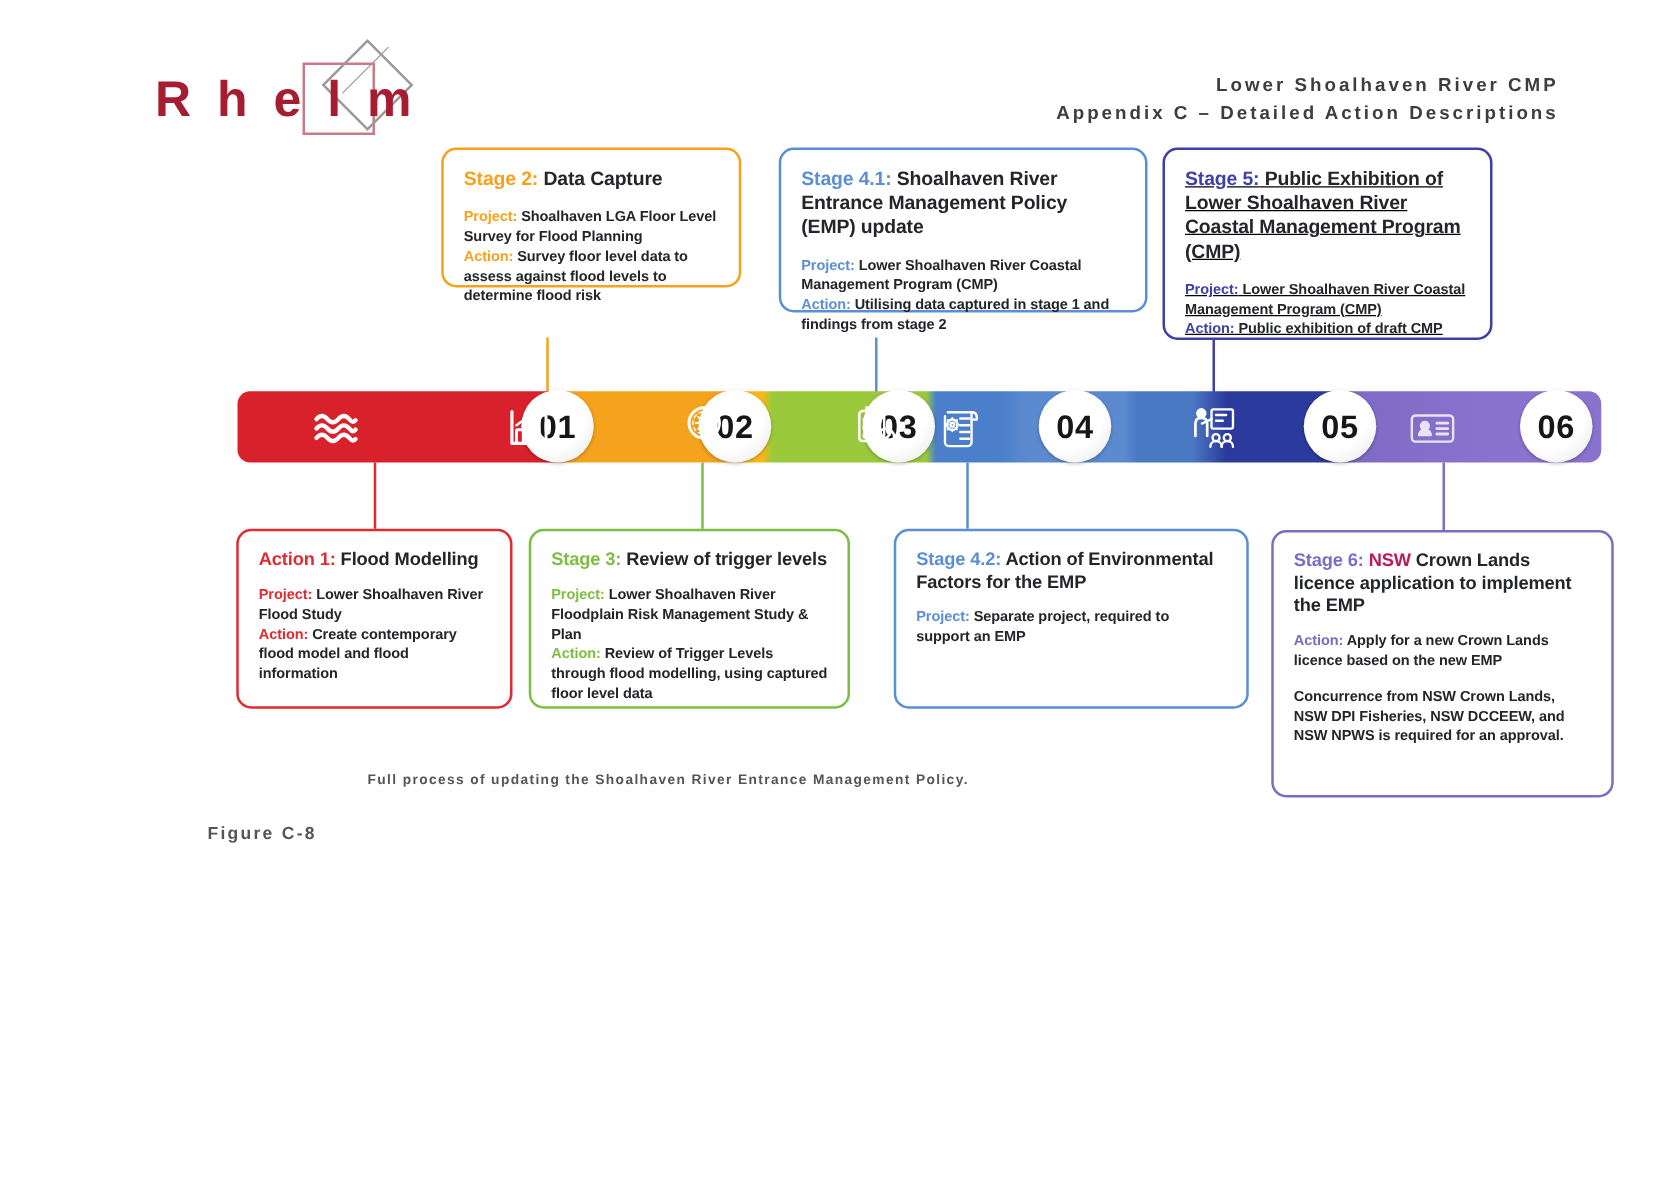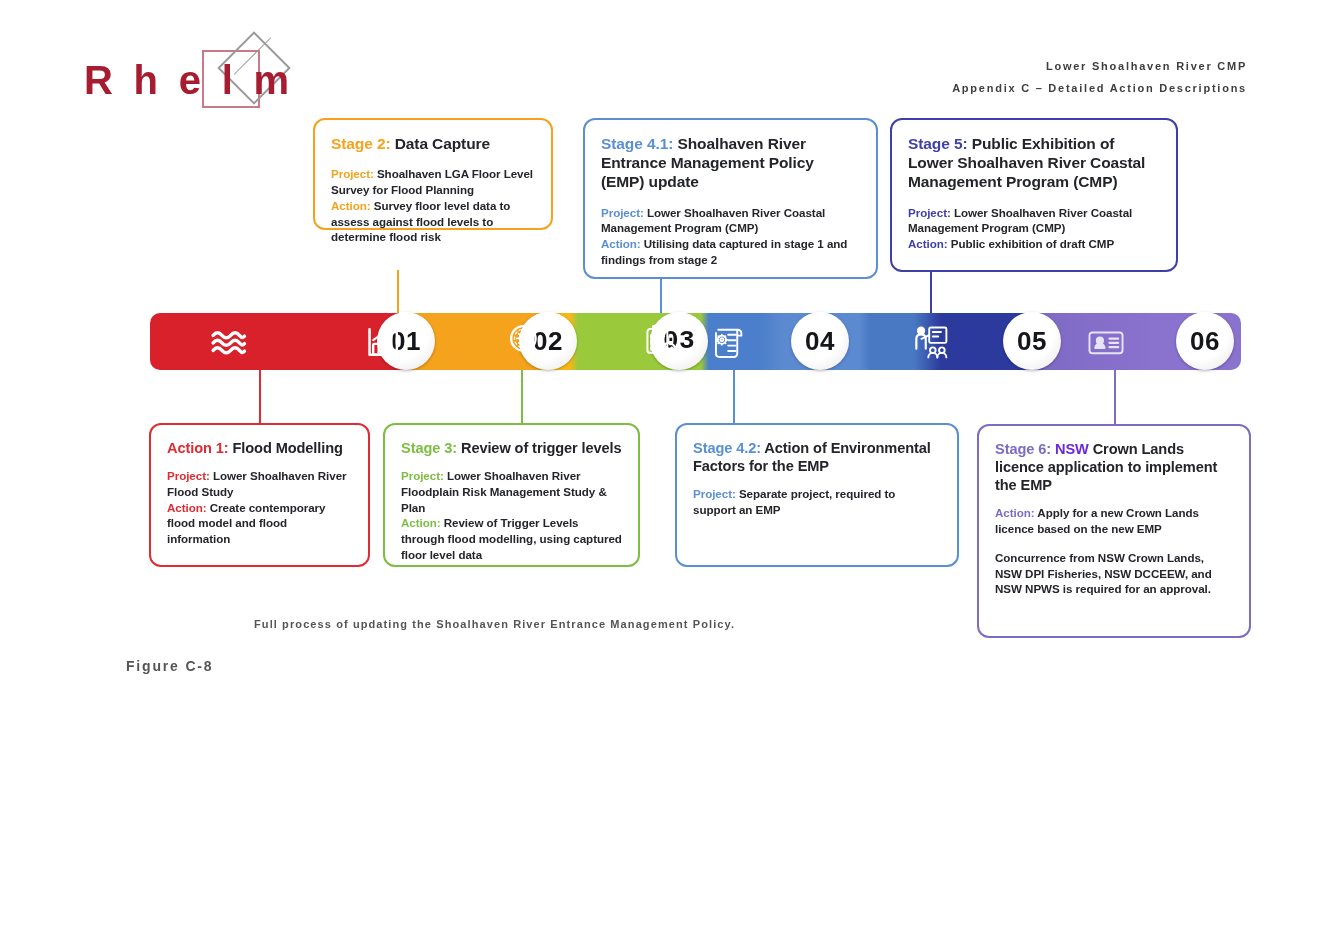--- a/index.html
+++ b/index.html
@@ -2,38 +2,38 @@
 <html><head>
 <meta charset="utf-8">
 <style>
   html,body{margin:0;padding:0;}
   body{
     width:1333px;height:942px;background:#ffffff;
     font-family:"Liberation Sans",sans-serif;
     position:relative;overflow:hidden;
     -webkit-font-smoothing:antialiased;
   }
-  .page{position:absolute;inset:0;}
+  .page{position:absolute;inset:0;margin-left:40px;}
 
   
   .logo{position:absolute;left:84px;top:52px;width:260px;height:60px;}
   .logo-text{
     position:absolute;left:0;top:8px;
     font-size:40px;font-weight:700;letter-spacing:.12em;
     color:#A61C30;line-height:1;white-space:nowrap;
   }
   .logo-sq{position:absolute;left:118px;top:-2px;width:58px;height:58px;
     border:2px solid #C97A86;box-sizing:border-box;}
   .logo-dia{position:absolute;left:144px;top:-10px;width:52px;height:52px;
     border:2px solid #9a9a9a;box-sizing:border-box;transform:rotate(45deg);}
   .logo-dia-line{position:absolute;left:150px;top:22px;width:52px;height:1px;
     background:#9a9a9a;transform:rotate(-45deg);transform-origin:left center;}
 
   .hdr{position:absolute;right:86px;text-align:right;
-    color:#3d3d3d;font-size:11px;font-weight:700;letter-spacing:.16em;}
+    color:#3d3d3d;font-size:15px;font-weight:700;letter-spacing:.16em;}
   .hdr1{top:60px;right:86px;}
   .hdr2{top:82px;right:86px;}
 
   
   .bar{
     position:absolute;left:150px;top:313px;width:1091px;height:57px;
     border-radius:10px;
     background:linear-gradient(90deg,
       #D9212C 0%, #D9212C 23.5%,
       #F5A21C 24.2%, #F5A21C 36.8%,
@@ -136,21 +136,21 @@
 
     <div class="seg-icon" style="left:353px;">
       <svg viewBox="0 0 44 42" fill="none" stroke="#fff" stroke-width="2.4" stroke-linecap="round" stroke-linejoin="round">
         <circle cx="18" cy="17" r="13.5" stroke-width="2.6"></circle>
         <circle cx="18" cy="17" r="10" stroke-width="1.3" stroke-dasharray="3 3"></circle>
         <circle cx="18" cy="17" r="4.2" stroke-width="2.2"></circle>
         <path d="M18 9.5v3M18 21.5v3M10.5 17h3M22.5 17h3M12.7 11.7l2.1 2.1M21.2 20.2l2.1 2.1M23.3 11.7l-2.1 2.1M14.8 20.2l-2.1 2.1" stroke-width="1.8"></path>
         <path d="M28 27l9.5 9.5" stroke-width="3.4"></path>
       </svg>
     </div>
-    <div class="seg-num" style="left:500px;font-family:Liberation Mono, monospace;">03</div>
+    <div class="seg-num" style="left:500px;">03</div>
 
     <div class="seg-icon" style="left:487px;">
       <svg viewBox="0 0 42 42" fill="none" stroke="#fff" stroke-width="2.2" stroke-linecap="round" stroke-linejoin="round">
         <path d="M9 6.5h16a3 3 0 013 3V30a3 3 0 01-3 3H9a3 3 0 01-3-3V9.5a3 3 0 013-3z"></path>
         <rect x="12" y="3" width="10" height="5.5" rx="1.6" fill="#fff" stroke="#fff"></rect>
         <rect x="10" y="13" width="3.4" height="3.4" rx="0.8"></rect>
         <path d="M16.5 14.7h8"></path>
         <rect x="10" y="20" width="3.4" height="3.4" rx="0.8"></rect>
         <path d="M16.5 21.7h6"></path>
         <rect x="10" y="26.5" width="3.4" height="3.4" rx="0.8"></rect>
@@ -201,31 +201,31 @@
   <div class="card" style="left:313px;top:118px;width:240px;height:112px;border-color:#F5A21C;">
     <div class="title">
       <span class="lbl" style="color:#F5A21C;">Stage 2:</span><span> Data Capture</span>
     </div>
     <div class="body">
       <p><span class="k" style="color:#F5A21C;">Project:</span><span> Shoalhaven LGA Floor Level Survey for Flood Planning</span></p>
       <p><span class="k" style="color:#F5A21C;">Action:</span><span> Survey floor level data to assess against flood levels to determine flood risk</span></p>
     </div>
   </div>
 
-  <div class="card" style="left:583px;top:118px;width:295px;height:161px;border-color:#5B8FD4;">
+  <div class="card" style="left:583px;top:118px;width:295px;height:132px;border-color:#5B8FD4;">
     <div class="title">
       <span class="lbl" style="color:#5B8FD4;">Stage 4.1:</span><span> Shoalhaven River Entrance Management Policy (EMP) update</span>
     </div>
     <div class="body">
       <p><span class="k" style="color:#5B8FD4;">Project:</span><span> Lower Shoalhaven River Coastal Management Program (CMP)</span></p>
       <p><span class="k" style="color:#5B8FD4;">Action:</span><span> Utilising data captured in stage 1 and findings from stage 2</span></p>
     </div>
   </div>
 
-  <div class="card" style="left:890px;top:118px;width:288px;height:154px;border-color:#3F3FA8;">
+  <div class="card" style="left:890px;top:118px;width:264px;height:154px;border-color:#3F3FA8;text-decoration:underline;">
     <div class="title">
       <span class="lbl" style="color:#3F3FA8;">Stage 5:</span><span> Public Exhibition of Lower Shoalhaven River Coastal Management Program (CMP)</span>
     </div>
     <div class="body">
       <p><span class="k" style="color:#3F3FA8;">Project:</span><span> Lower Shoalhaven River Coastal Management Program (CMP)</span></p>
       <p><span class="k" style="color:#3F3FA8;">Action:</span><span> Public exhibition of draft CMP</span></p>
     </div>
   </div>
 
   <div class="card small" style="left:149px;top:423px;width:221px;height:144px;border-color:#E02B33;">
@@ -252,21 +252,21 @@
     <div class="title">
       <span class="lbl" style="color:#5B8FD4;">Stage 4.2:</span><span> Action of Environmental Factors for the EMP</span>
     </div>
     <div class="body">
       <p><span class="k" style="color:#5B8FD4;">Project:</span><span> Separate project, required to support an EMP</span></p>
     </div>
   </div>
 
   <div class="card small" style="left:977px;top:424px;width:274px;height:214px;border-color:#7E6BC4;">
     <div class="title">
-      <span class="lbl" style="color:#7E6BC4;">Stage 6:</span><span style="color:#6d28d9;"> NSW</span><span> Crown Lands licence application to implement the EMP</span>
+      <span class="lbl" style="color:#7E6BC4;">Stage 6:</span><span style="color:#be185d;"> NSW</span><span> Crown Lands licence application to implement the EMP</span>
     </div>
     <div class="body">
       <p><span class="k" style="color:#7E6BC4;">Action:</span><span> Apply for a new Crown Lands licence based on the new EMP</span></p>
       <div class="gap"></div>
       <p>Concurrence from NSW Crown Lands, NSW DPI Fisheries, NSW DCCEEW, and NSW NPWS is required for an approval.</p>
     </div>
   </div>
 
   <div class="cap">Figure C-8</div>
   <div class="cap-t">Full process of updating the Shoalhaven River Entrance Management Policy.</div>

